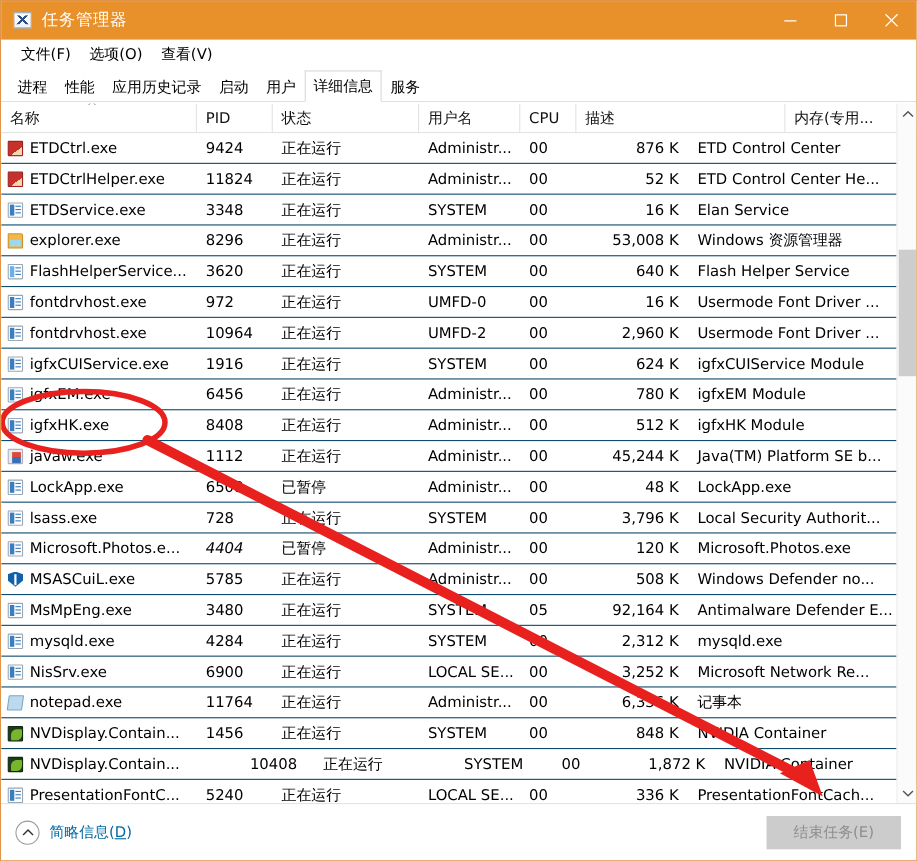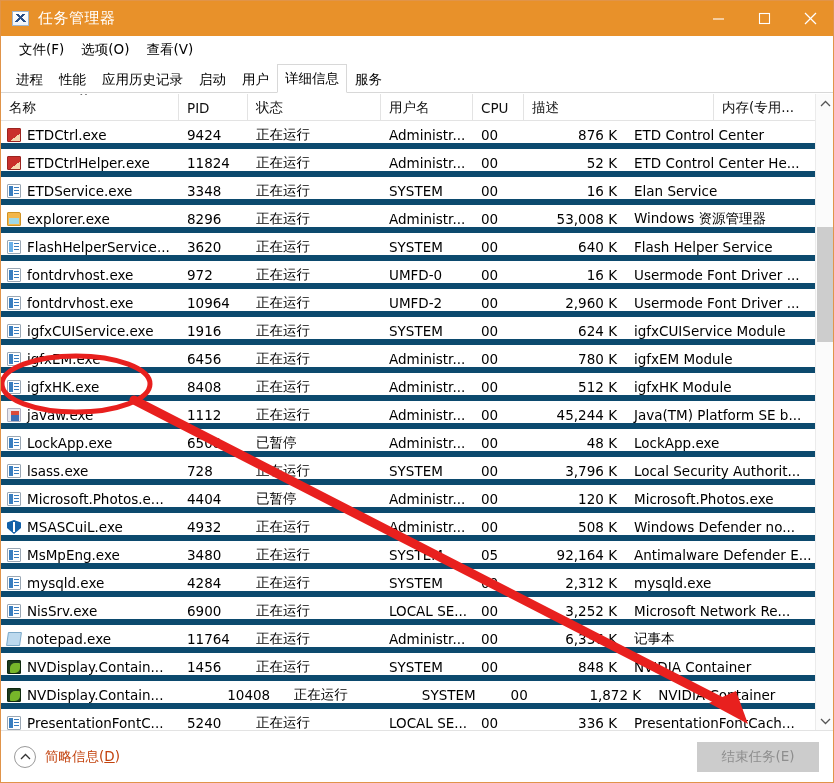--- a/index.html
+++ b/index.html
@@ -125,21 +125,22 @@
   .sort-arrow {
     position:absolute;
     left:78px; top:-4px;
     font-size:11px; color:#444;
   }
 
   .tbody { position:absolute; left:0; right:0; top:27px; bottom:0; overflow:hidden; }
   .row {
     height:28px;
     display:flex;
-    border-bottom:6px solid #0c4a6e;
+    align-items:center;
+    border-bottom:1px solid #0c4a6e;
   }
   .cell {
     height:28px;
     display:flex; align-items:center;
     padding-left:8px;
     font-size:13.5px;
     color:#000;
     white-space:nowrap; overflow:hidden;
     font-family:"DejaVu Sans","Liberation Sans",sans-serif;
   }
@@ -233,21 +234,21 @@
     padding:0 14px 0 13px;
   }
   .fewer-details { display:flex; align-items:center; gap:9px; }
   .chev-circle {
     width:22px; height:22px; border-radius:50%;
     border:1px solid #9a9a9a;
     display:flex; align-items:center; justify-content:center;
     color:#333; font-size:10px;
   }
   .fewer-label {
-    font-size:13.5px; color:#c2410c;
+    font-size:13.5px; color:#0369a1;
     font-family:"DejaVu Sans","Liberation Sans",sans-serif;
   }
   .fewer-label u { text-decoration:underline; }
   .end-task {
     margin-left:auto;
     min-width:122px; height:30px;
     background:#cccccc;
     border:1px solid #cccccc;
     color:#8e8e8e;
     font-size:13.5px;
@@ -475,33 +476,33 @@
           <div class="cell" style="width: 92px;">SYSTEM</div>
           <div class="cell" style="width: 51px;">00</div>
           <div class="cell right" style="width: 102px;">3,796 K</div>
           <div class="cell" style="width: 190px;">Local Security Authorit...</div>
         </div>
         <div class="row">
           <div class="cell name" style="width: 178px;">
             <span class="pico ico-win"></span>
             <span>Microsoft.Photos.e...</span>
           </div>
-          <div class="cell" style="width: 69px;">4404</div>
+          <div class="cell" style="width: 69px; font-style: italic;">4404</div>
           <div class="cell" style="width: 133px;">已暂停</div>
           <div class="cell" style="width: 92px;">Administr...</div>
           <div class="cell" style="width: 51px;">00</div>
           <div class="cell right" style="width: 102px;">120 K</div>
           <div class="cell" style="width: 190px;">Microsoft.Photos.exe</div>
         </div>
         <div class="row">
           <div class="cell name" style="width: 178px;">
             <span class="pico ico-shield"></span>
             <span>MSASCuiL.exe</span>
           </div>
-          <div class="cell" style="width: 69px;">4932</div>
+          <div class="cell" style="width: 69px;">5785</div>
           <div class="cell" style="width: 133px;">正在运行</div>
           <div class="cell" style="width: 92px;">Administr...</div>
           <div class="cell" style="width: 51px;">00</div>
           <div class="cell right" style="width: 102px;">508 K</div>
           <div class="cell" style="width: 190px;">Windows Defender no...</div>
         </div>
         <div class="row">
           <div class="cell name" style="width: 178px;">
             <span class="pico ico-win"></span>
             <span>MsMpEng.exe</span>

